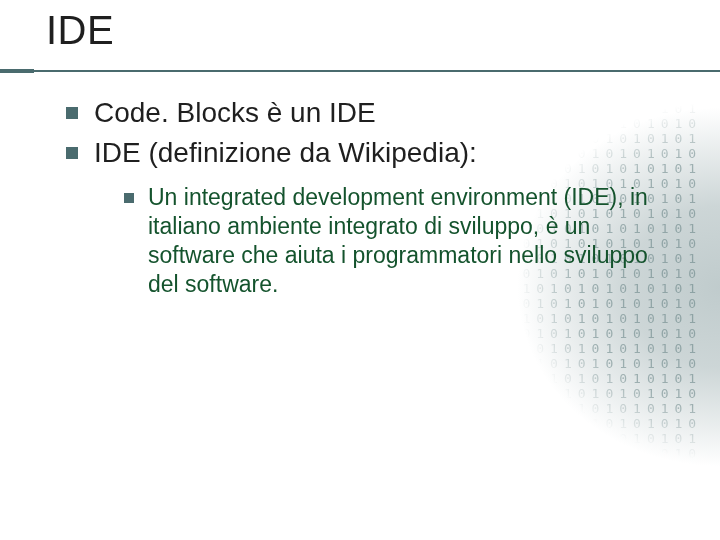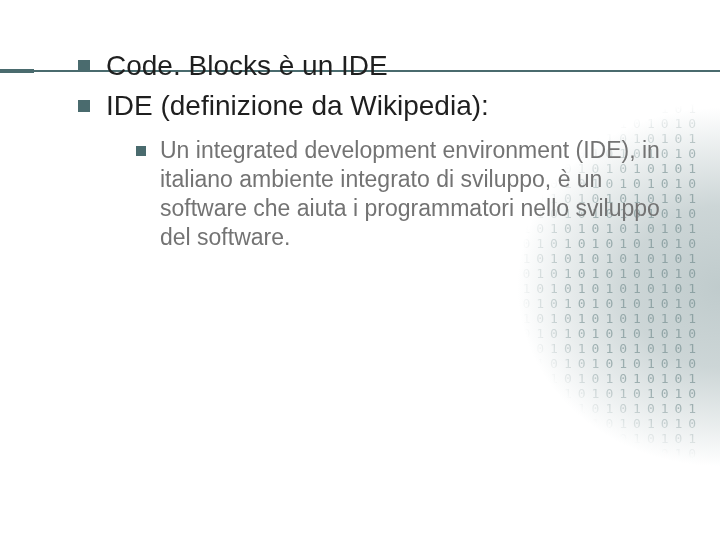--- a/index.html
+++ b/index.html
@@ -71,21 +71,21 @@
     height: 4px;
     background: #4a6b6e;
   }
   .content {
     position: relative;
     z-index: 2;
     padding: 32px 40px 0 62px;
   }
   ul.level1 {
     list-style: none;
-    margin: 16px;
+    margin: 4px;
     padding: 0;
   }
   ul.level1 > li {
     position: relative;
     font-size: 28px;
     line-height: 1.28;
     color: #1f1f1f;
     padding-left: 28px;
     margin-bottom: 4px;
   }
@@ -100,21 +100,21 @@
   }
   ul.level2 {
     list-style: none;
     margin: 12px 0 0 0;
     padding: 0 0 0 30px;
   }
   ul.level2 > li {
     position: relative;
     font-size: 23px;
     line-height: 1.26;
-    color: #737373;
+    color: #14532d;
     padding-left: 24px;
     margin-bottom: 6px;
   }
   ul.level2 > li::before {
     content: "";
     position: absolute;
     left: 0;
     top: 10px;
     width: 10px;
     height: 10px;
@@ -151,20 +151,23 @@
 0101010101010101010101
 1010101010101010101010
 0101010101010101010101
 1010101010101010101010
 0101010101010101010101
 1010101010101010101010
 0101010101010101010101
 1010101010101010101010</div>
   </div>
 
+  <div class="title-wrap">
+    <div class="title">IDE</div>
+  </div>
   <div class="title-underline"></div>
 
   <div class="content">
     <ul class="level1">
       <li>
         <span>Code. Blocks è un IDE</span>
       </li>
       <li>
         <span>IDE (definizione da Wikipedia):</span>
         <ul class="level2">

